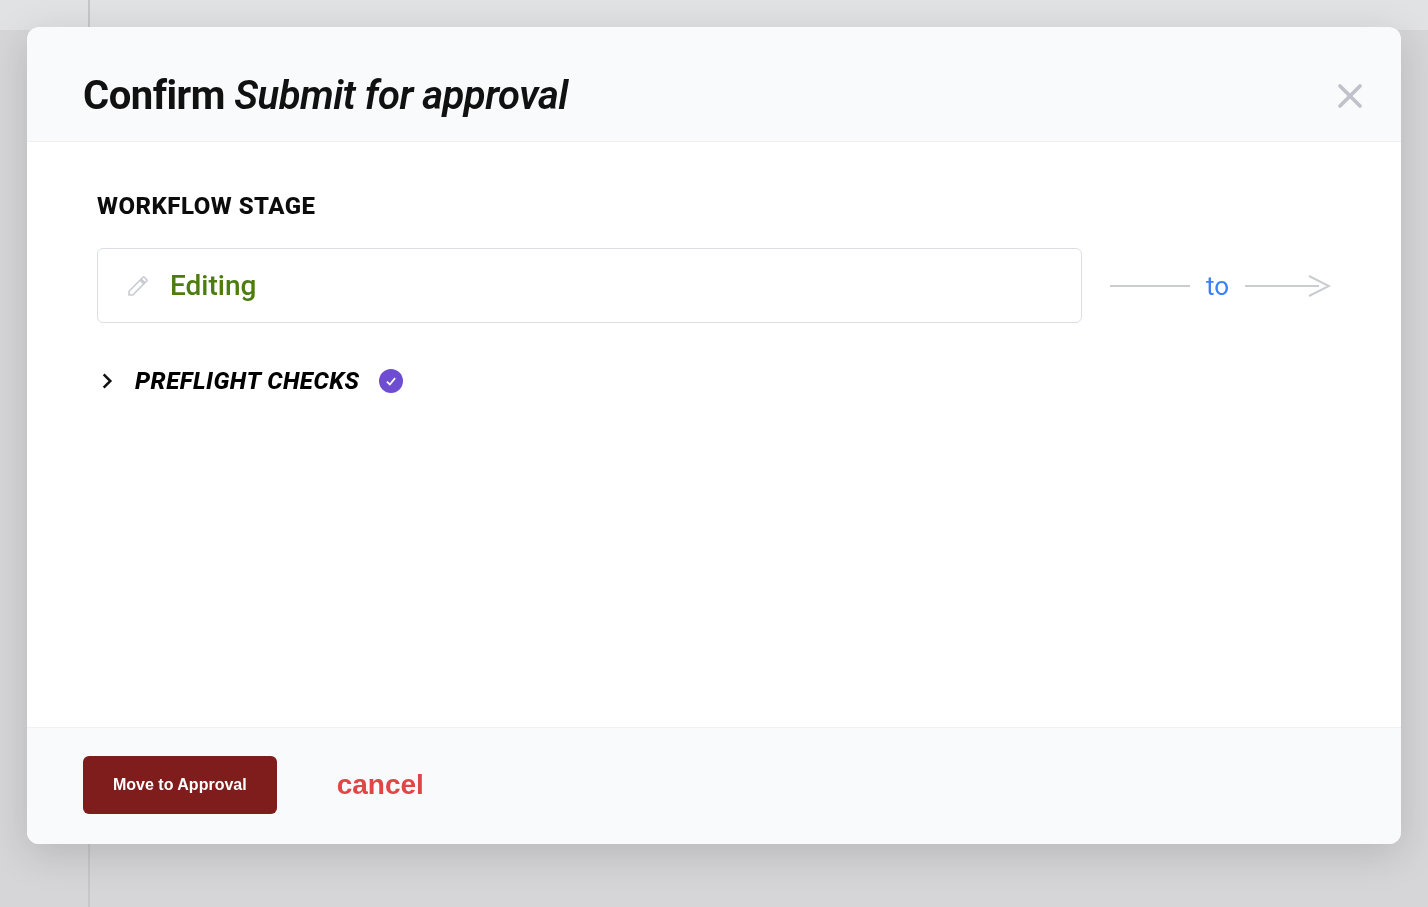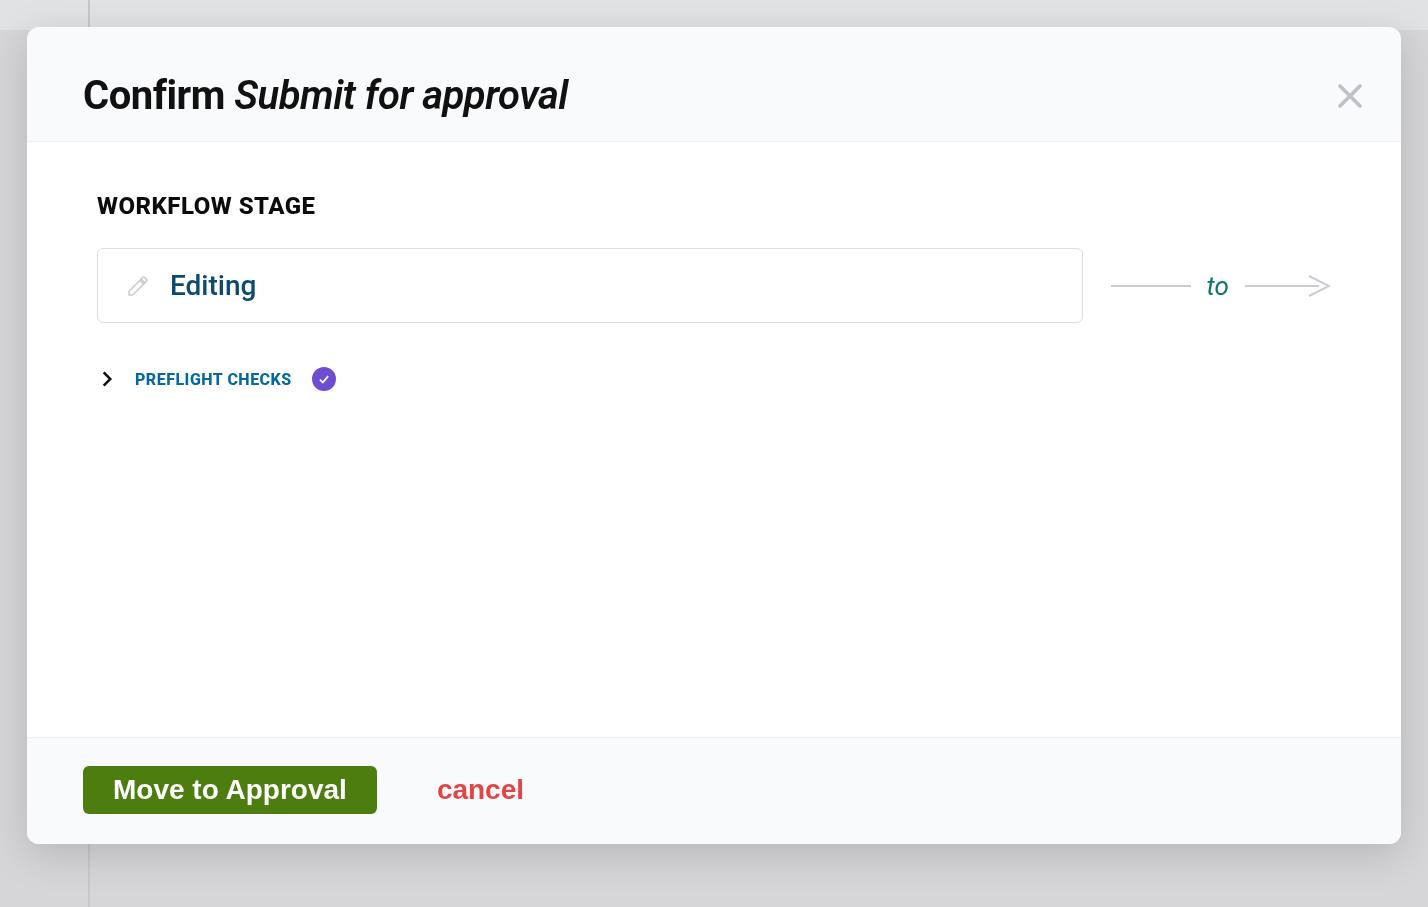--- a/index.html
+++ b/index.html
@@ -82,75 +82,74 @@
     }
     .stage-card {
       flex: 1;
       border: 1px solid #dbdee3;
       border-radius: 6px;
       padding: 20px 28px;
       display: flex;
       align-items: center;
       gap: 20px;
       font-size: 28px;
-      color: #0c4a6e;
+      color: #4d7c0f;
       font-weight: 500;
       min-height: 72px;
     }
     .stage-icon { color:#c9ccd1; display:inline-flex; }
     .stage-icon svg { width:24px; height:24px; display:block; }
 
     .connector {
       display:flex; align-items:center; gap:16px;
-      color:#0f766e;
+      color:#3b82f6;
       font-size:26px;
-      font-style:italic;
     }
     .conn-line {
       width:80px; height:2px; background:#c9ccd1; display:block;
     }
     .conn-arrow {
       display:flex; align-items:center;
     }
     .conn-arrow svg { width:86px; height:24px; display:block; }
     .conn-arrow .shaft { stroke:#c9ccd1; stroke-width:2; }
     .conn-arrow .head { stroke:#c9ccd1; stroke-width:2; fill:none; }
 
     .preflight-row {
       display:flex; align-items:center; gap:18px;
       margin-top: 44px;
       cursor: pointer;
     }
     .chevron { color:#111; display:inline-flex; }
     .chevron svg { width:20px; height:20px; display:block; stroke:#111; stroke-width:3; fill:none; }
     .preflight-label {
-      font-size:16px; font-weight:800; letter-spacing:0.5px; color:#0369a1;
+      font-size:24px; font-weight:800; letter-spacing:0.5px; color:#000000;font-style:italic;
     }
     .check-badge {
       width:24px; height:24px; border-radius:50%;
       background:#6f4dd1;
       display:inline-flex; align-items:center; justify-content:center;
       margin-left:2px;
     }
     .check-badge svg { width:14px; height:14px; display:block; stroke:#fff; stroke-width:3; fill:none; }
 
     .modal-footer {
       padding: 28px 56px 30px 56px;
       display:flex; align-items:center; gap:60px;
       border-top: 1px solid #eef0f2;
       background:#f9fafb;
     }
     .btn-primary {
-      background:#4d7c0f;
+      background:#7f1d1d;
       color:#fff;
-      font-size:28px;
+      font-size:16px;
       font-weight:700;
       border:none;
       border-radius:6px;
-      padding:8px 30px;
+      padding:20px 30px;
       cursor:pointer;
     }
     .btn-cancel {
       background:none; border:none;
       color:#e14545;
       font-size:28px;
       font-weight:600;
       cursor:pointer;
     }
   </style>

